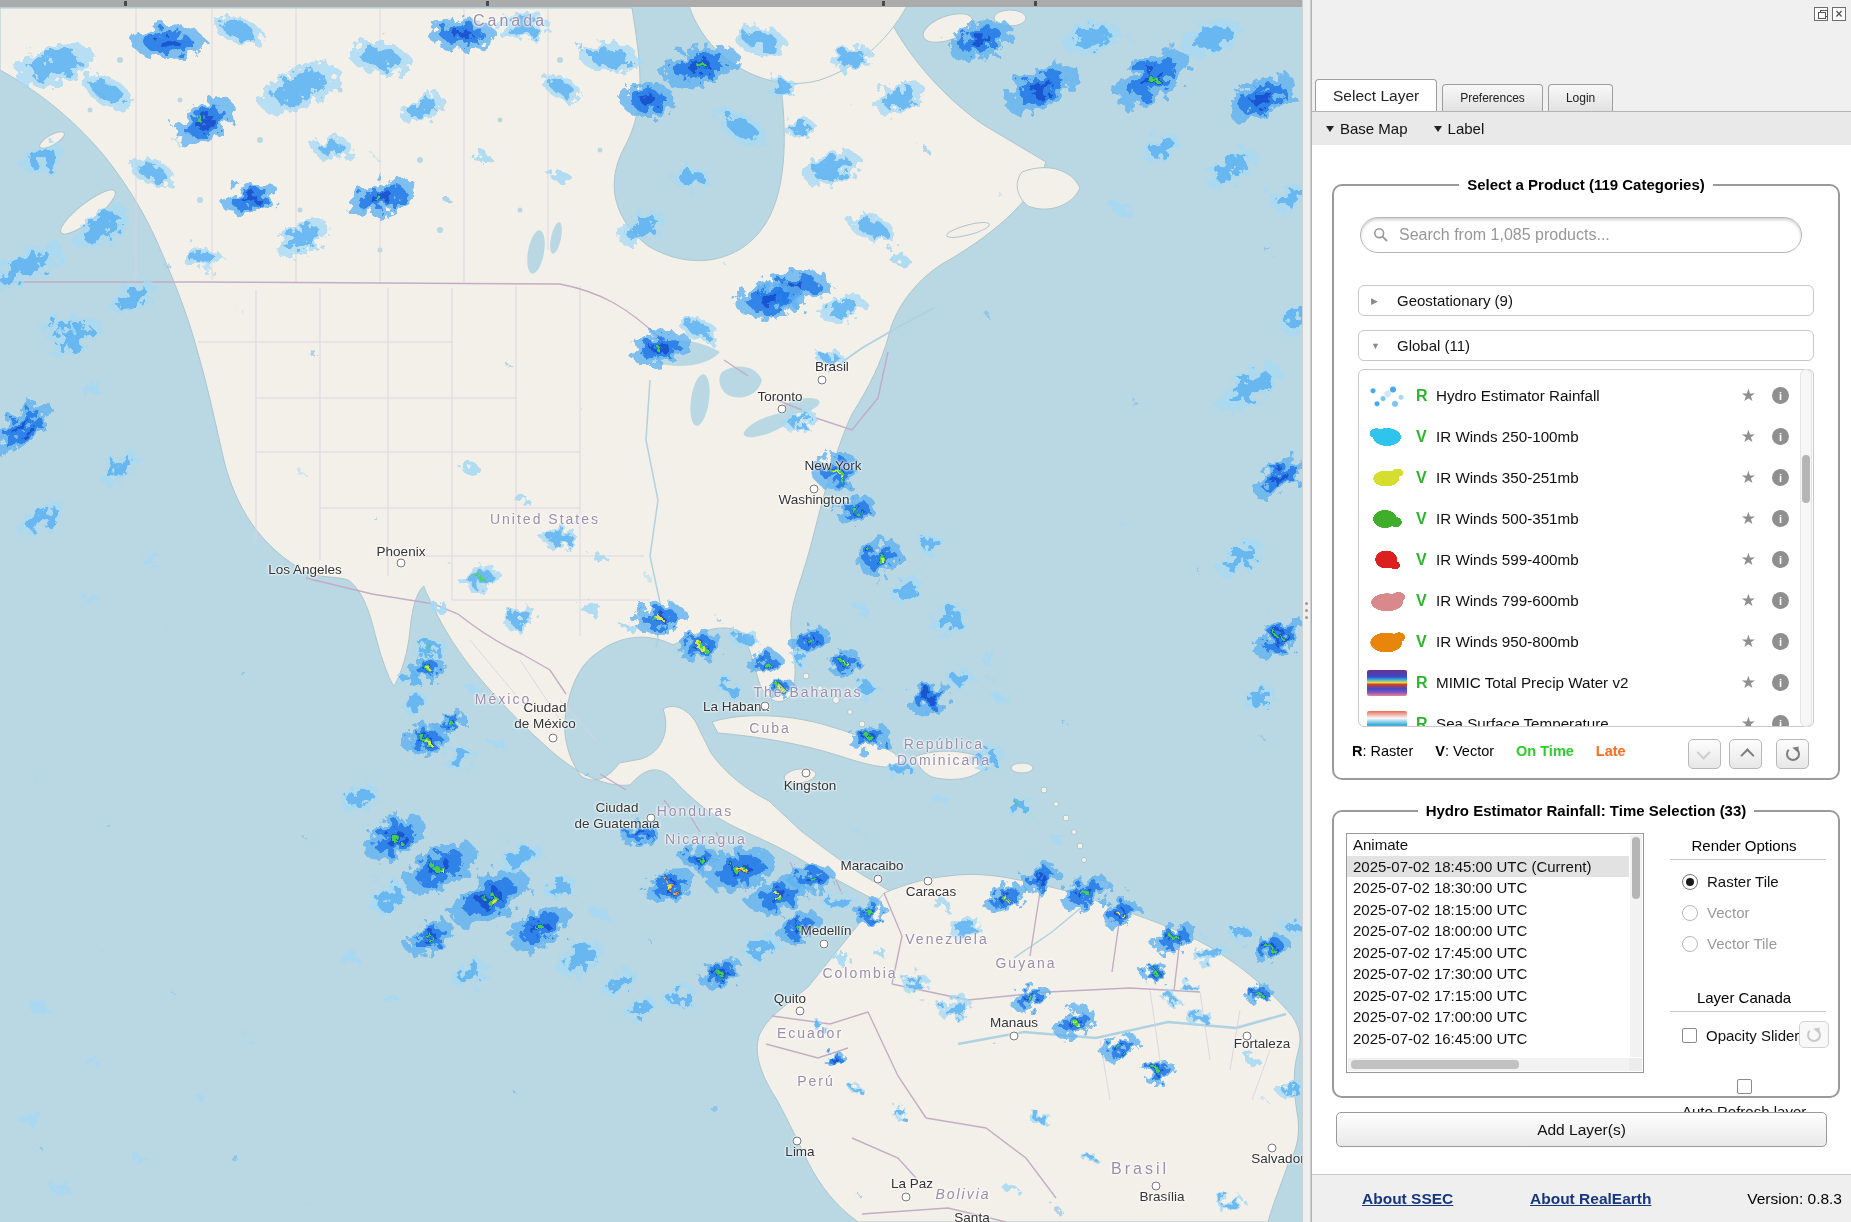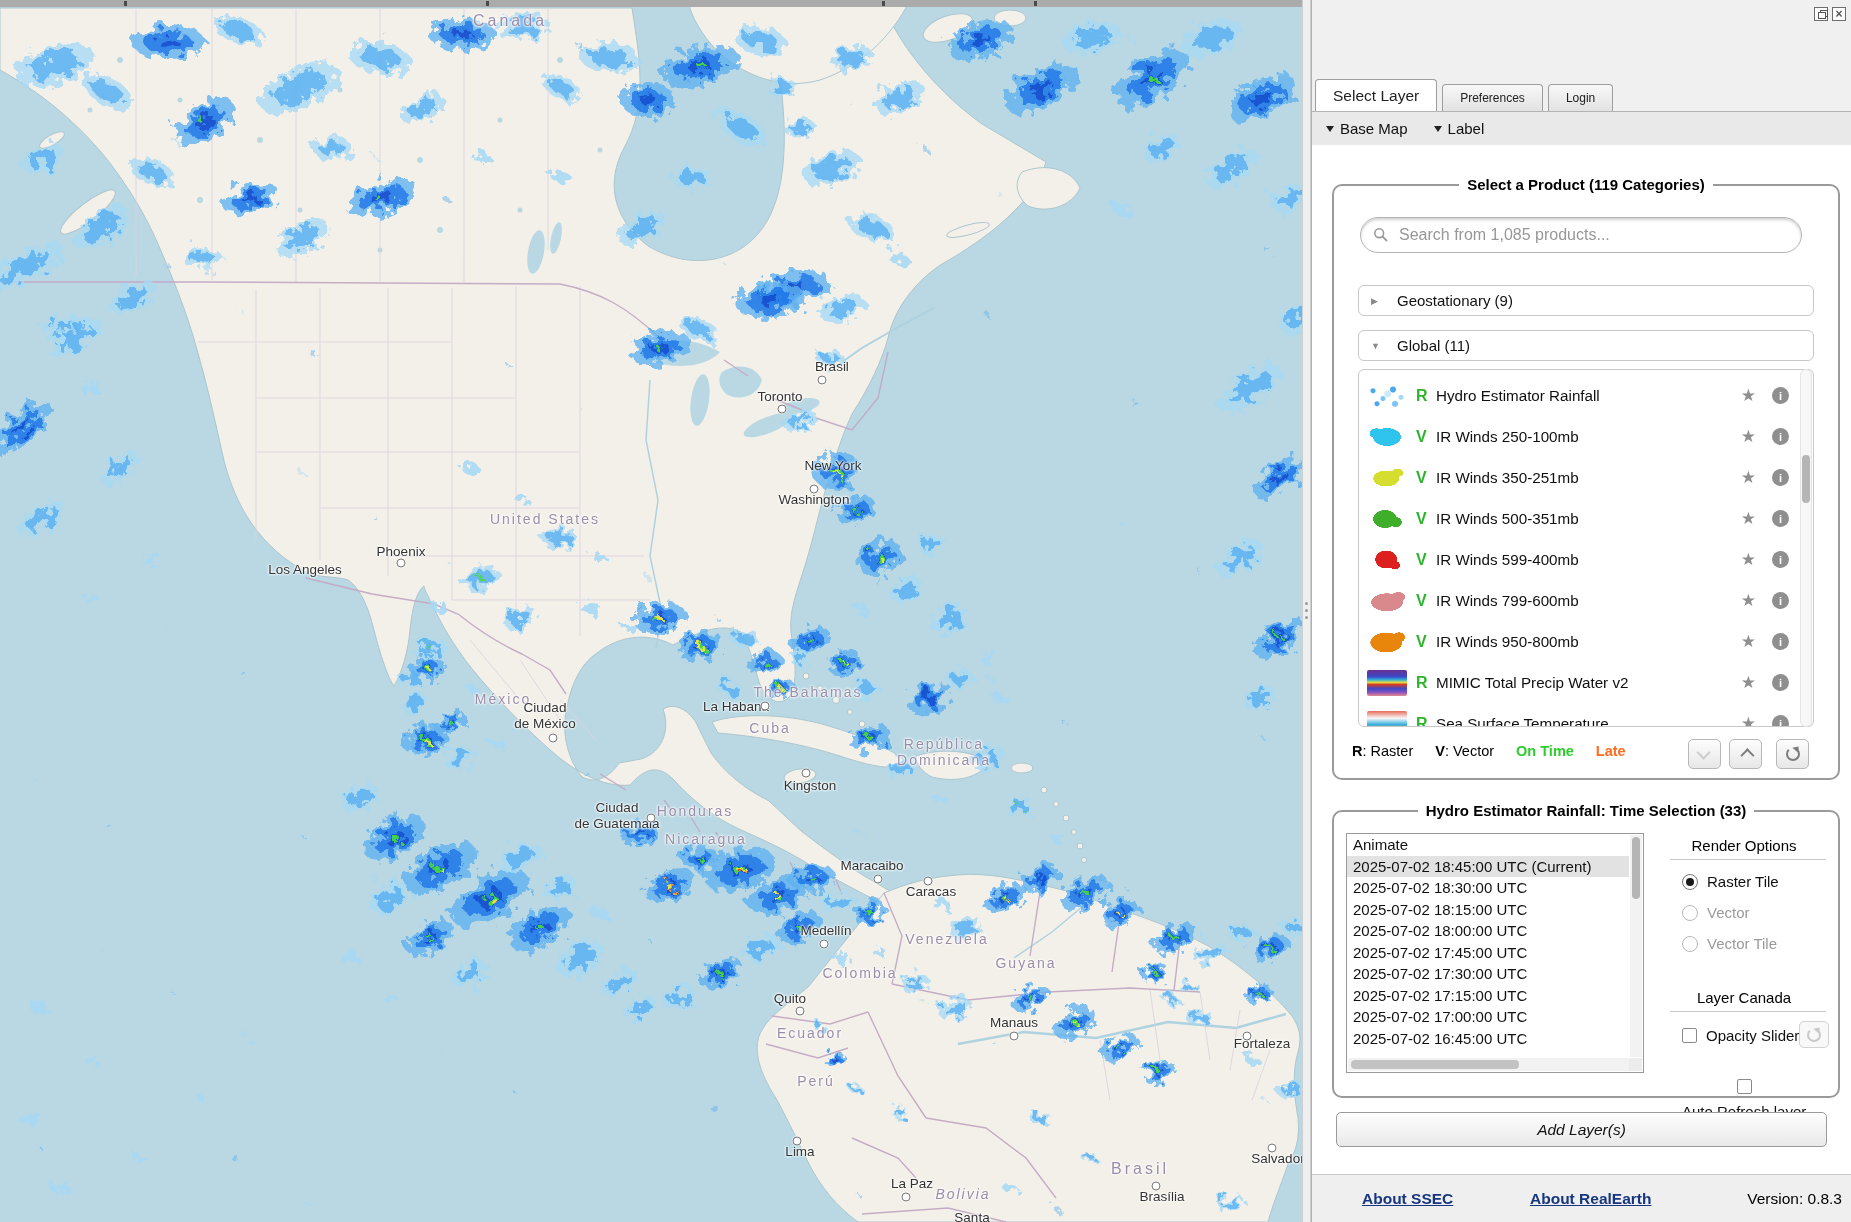--- a/index.html
+++ b/index.html
@@ -129,21 +129,21 @@
   .radio .dot{width:8px;height:8px;border-radius:50%;background:#191919;}
   .radio-row.disabled{color:#9a9a9a;cursor:default;}
   .radio-row.disabled .radio{border-color:#b8b8b8;}
   .check-row{position:absolute;left:348px;display:flex;align-items:center;gap:9px;font-size:15px;color:#111;cursor:pointer;}
   .checkbox{width:15px;height:15px;border:1px solid #8a8a8a;background:#fff;box-sizing:border-box;border-radius:2px;flex:none;}
   .opt-mini-btn{position:absolute;left:465px;width:30px;height:27px;border:1px solid #d2d2d2;border-radius:5px;
     background:#f8f8f8;color:#c9c9c9;display:flex;align-items:center;justify-content:center;box-sizing:border-box;}
   
   #add-layer{position:absolute;left:24px;top:1112px;width:491px;height:35px;border:1px solid #9a9a9a;
     border-radius:5px;background:linear-gradient(#fefefe,#e9e9e9);font-size:15.5px;color:#111;
-    font-family:"Liberation Sans",sans-serif;cursor:pointer;font-style:italic;}
+    font-family:"Liberation Sans",sans-serif;cursor:pointer;}
   #footer{position:absolute;left:0;top:1174px;width:100%;height:48px;background:#efefef;
     border-top:1px solid #c8c8c8;box-sizing:border-box;}
   .footer-link{position:absolute;top:15px;font-size:15.5px;font-weight:bold;color:#16367f;
     text-decoration:underline;cursor:pointer;}
   #footer-version{position:absolute;top:15px;right:9px;font-size:15.5px;color:#000;}
 </style>
 </head>
 <body>
 
 <div id="app">

